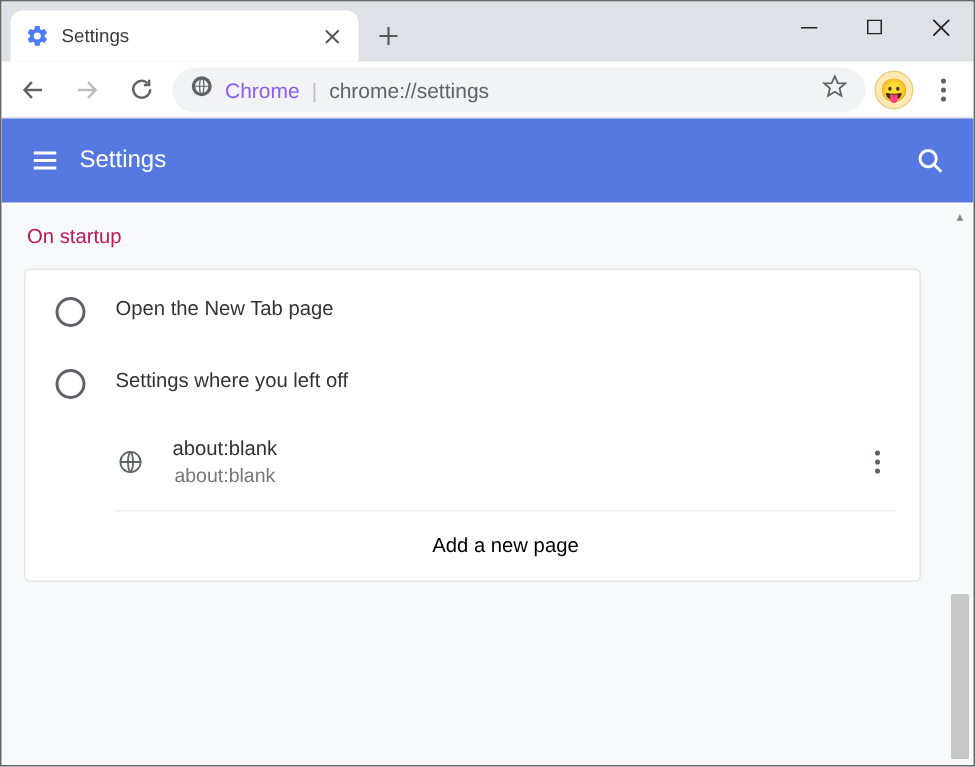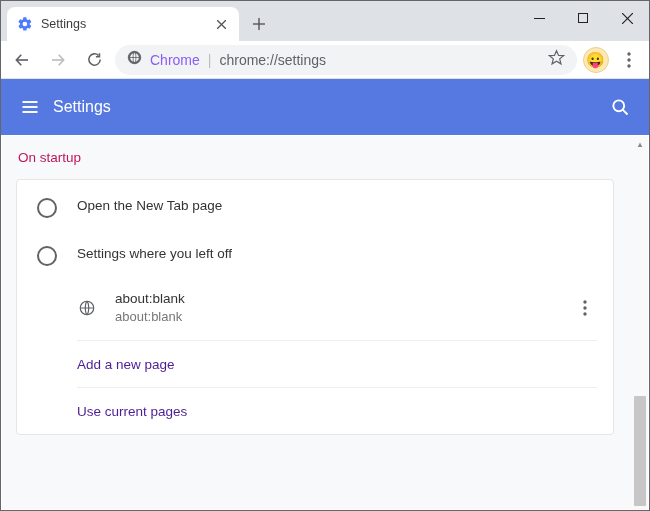--- a/index.html
+++ b/index.html
@@ -41,30 +41,30 @@
 
   .card { background:#fff; border:1px solid #e6e6e6; border-radius:4px; width: 598px; padding: 4px 0 0 0; box-shadow: 0 0 0 rgba(0,0,0,0);}
 
   .radio-row { display:flex; padding: 14px 20px; gap: 20px; }
   .radio { width:20px;height:20px; border:2px solid #5f6368; border-radius:50%; position:relative; flex-shrink:0;}
   .radio.selected { border-color:#3367d6; }
   .radio.selected::after { content:""; position:absolute; top:3px;left:3px;right:3px;bottom:3px;background:#3367d6;border-radius:50%; }
   .radio-halo { position:absolute; width:40px;height:40px;left:-10px;top:-10px;border-radius:50%; background:rgba(51,103,214,0.12); }
   .radio-label { font-size: 13.5px; color:#333; }
 
-  .sub { margin-left: 60px; margin-right: 16px; }
+  .sub { margin-left: 60px; margin-right: 16px; text-align: center; }
   .page-entry { display:flex; align-items:center; padding: 10px 0 10px 0; }
   .globe { width:20px;height:20px; margin-right:18px; color:#5f6368; flex-shrink:0; display:flex;align-items:center;justify-content:center;}
   .entry-text .primary { font-size: 13.5px; color:#333; line-height:1.35;}
   .entry-text .secondary { font-size: 13px; color:#777; line-height:1.35;}
   .entry-menu { margin-left:auto; color:#5f6368; width:24px;height:24px;display:flex;align-items:center;justify-content:center;}
 
   .link-row { padding: 14px 0; border-top:1px solid #eee; }
   .link-row.first { border-top:1px solid #eee; margin-top:4px;}
-  .link { font-size: 13.5px; color:#4c1d95; font-weight:500; }
+  .link { font-size: 13.5px; color:#000000; font-weight:500; }
 
 </style>
 </head>
 <body>
 
 <div class="window-controls">
   <div class="wc-btn">
     <svg width="11" height="11" viewBox="0 0 11 11">
         <line x1="0" y1="5.5" x2="11" y2="5.5" stroke="#222" stroke-width="1"></line>
       </svg>
@@ -205,23 +205,20 @@
                 <circle cx="2" cy="8" r="1.7"></circle>
                 <circle cx="2" cy="14" r="1.7"></circle>
               </svg>
           </span>
         </div>
 
         <div class="link-row first">
           <span class="link">Add a new page</span>
         </div>
 
-        <div class="link-row">
-          <span class="link">Use current pages</span>
-        </div>
       </div>
 
     </div>
   </div>
 
   <div class="scrollbar-track">
     <div class="scrollbar-arrow-up">▴</div>
     <div class="scrollbar-thumb"></div>
   </div>
 </div>

